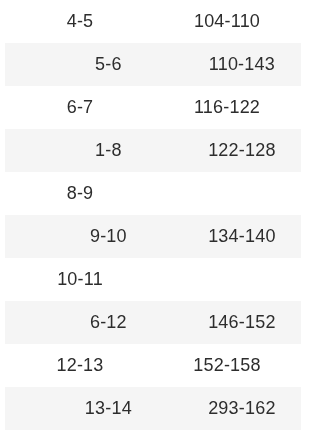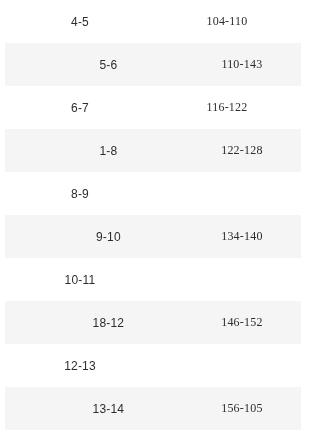--- a/index.html
+++ b/index.html
@@ -40,35 +40,34 @@
     right: 9px;
     top: 0;
     bottom: 0;
     background: #f5f5f5;
     z-index: 0;
   }
   .cell {
     position: relative;
     z-index: 1;
     color: #2d2d2d;
-    font-size: 12px;
+    font-size: 18px;
     font-weight: 400;
     letter-spacing: 0.2px;
     text-align: center;
     white-space: nowrap;
   }
   .cell-age {
     width: 152px;
     padding-left: 8px;
     box-sizing: border-box;
   }
   .cell-height {
     width: 150px;
     box-sizing: border-box;
-    font-family: Liberation Serif, serif;
   }
 </style>
 </head>
 <body>
 
 <div class="size-table">
     <div class="row">
       <div class="cell cell-age">4-5</div>
       <div class="cell cell-height">104-110</div>
     </div>
@@ -88,23 +87,24 @@
       <div class="cell cell-age">8-9</div>
     </div>
     <div class="row striped">
       <div class="cell cell-age">9-10</div>
       <div class="cell cell-height">134-140</div>
     </div>
     <div class="row">
       <div class="cell cell-age">10-11</div>
     </div>
     <div class="row striped">
-      <div class="cell cell-age">18-12</div>
+      <div class="cell cell-age">6-12</div>
       <div class="cell cell-height">146-152</div>
     </div>
     <div class="row">
       <div class="cell cell-age">12-13</div>
+      <div class="cell cell-height">152-158</div>
     </div>
     <div class="row striped">
       <div class="cell cell-age">13-14</div>
-      <div class="cell cell-height">156-105</div>
+      <div class="cell cell-height">293-162</div>
     </div>
   </div>
 
 </body></html>

